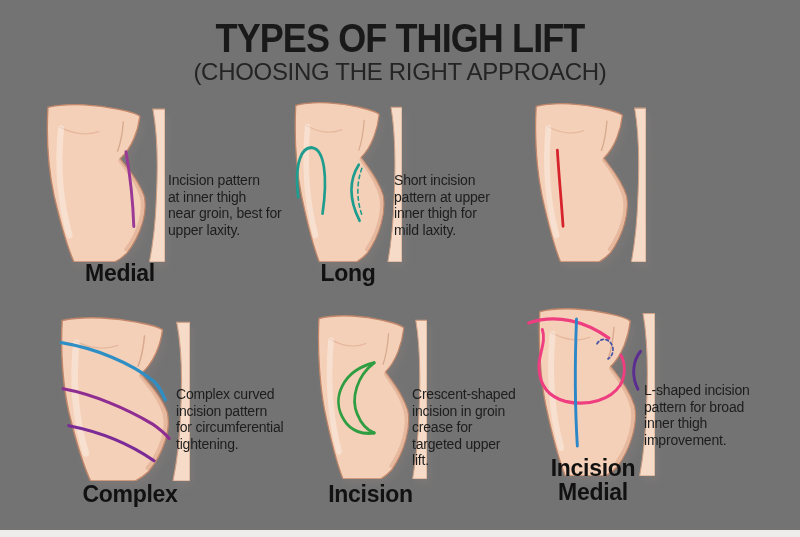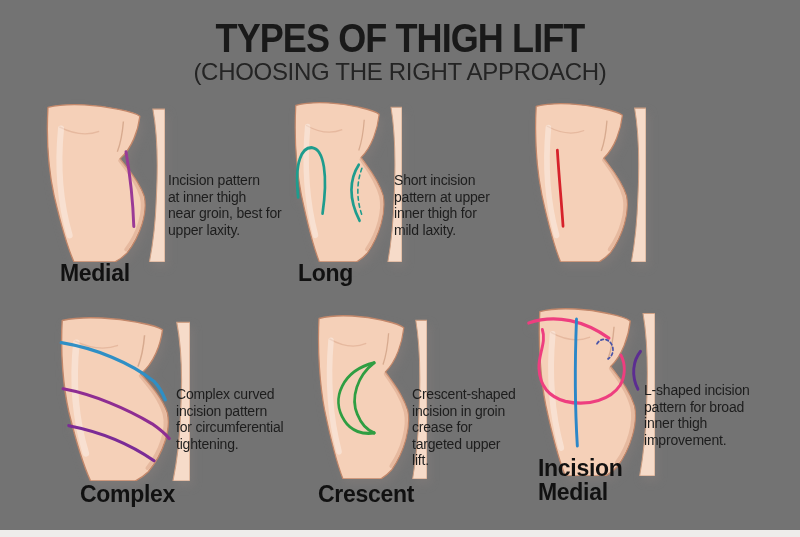--- a/index.html
+++ b/index.html
@@ -18,21 +18,21 @@
   }
   .panel{position:absolute;width:260px;height:215px;}
   .illus{position:absolute;}
   .illus svg{width:100%;height:100%;display:block;filter:drop-shadow(3px 5px 4px rgba(140,130,125,.38));}
   .desc{
     position:absolute;width:170px;font-size:14px;line-height:1.18;
     letter-spacing:-.2px;color:#1d1d1d;white-space:pre-line;
   }
   .plabel{
     position:absolute;font-size:23px;font-weight:bold;color:#111;
-    line-height:1.05;letter-spacing:-.3px;
+    text-align:center;line-height:1.05;letter-spacing:-.3px;
   }
   
   #p1{left:30px;top:100px}  #p1 .illus{left:5px;top:2px;width:130px;height:160px}
   #p1 .desc{left:138px;top:72px} #p1 .plabel{left:30px;top:161px;width:120px}
   #p2{left:278px;top:100px} #p2 .illus{left:6px;top:0;width:118px;height:162px}
   #p2 .desc{left:116px;top:72px} #p2 .plabel{left:20px;top:161px;width:100px}
   #p3{left:518px;top:100px} #p3 .illus{left:6px;top:1px;width:122px;height:161px}
   #p3 .desc{left:111px;top:72px} #p3 .plabel{left:14px;top:161px;width:100px}
   #p4{left:40px;top:312px}  #p4 .illus{left:8px;top:3px;width:142px;height:166px}
   #p4 .desc{left:136px;top:74px} #p4 .plabel{left:40px;top:170px;width:100px}
@@ -127,21 +127,21 @@
         <use href="#thigh-base"></use>
         <path class="incision" d="M84,54 C46,62 28,92 47,117 C55,128 70,132 84,130" stroke="#2f9e42"></path>
         <path class="incision" d="M84,54 C63,68 54,92 63,110 C68,121 75,127 84,130" stroke="#2f9e42"></path>
       </svg>
     </div>
     <div class="desc">Crescent-shaped
 incision in groin
 crease for
 targeted upper
 lift.</div>
-    <div class="plabel">Crescent</div>
+    <div class="plabel">Incision</div>
   </div>
 
   <div class="panel" id="p6">
     <div class="illus">
       <svg viewBox="0 0 150 180" preserveAspectRatio="none">
         <use href="#thigh-base"></use>
         <path class="incision" d="M2,18 C34,8 68,16 96,34" stroke="#ee3e7f"></path>
         <path class="incision" d="M18,25 C23,38 13,52 14,66 C15,84 25,96 45,101 C73,107 99,98 109,84 C115,75 116,62 110,52" stroke="#ee3e7f"></path>
         <path class="incision" d="M58,14 C56,60 56,105 59,148" stroke="#2b87c8"></path>
         <path class="incision" d="M133,48 C124,58 122,74 130,88" stroke="#5c2d91"></path>

